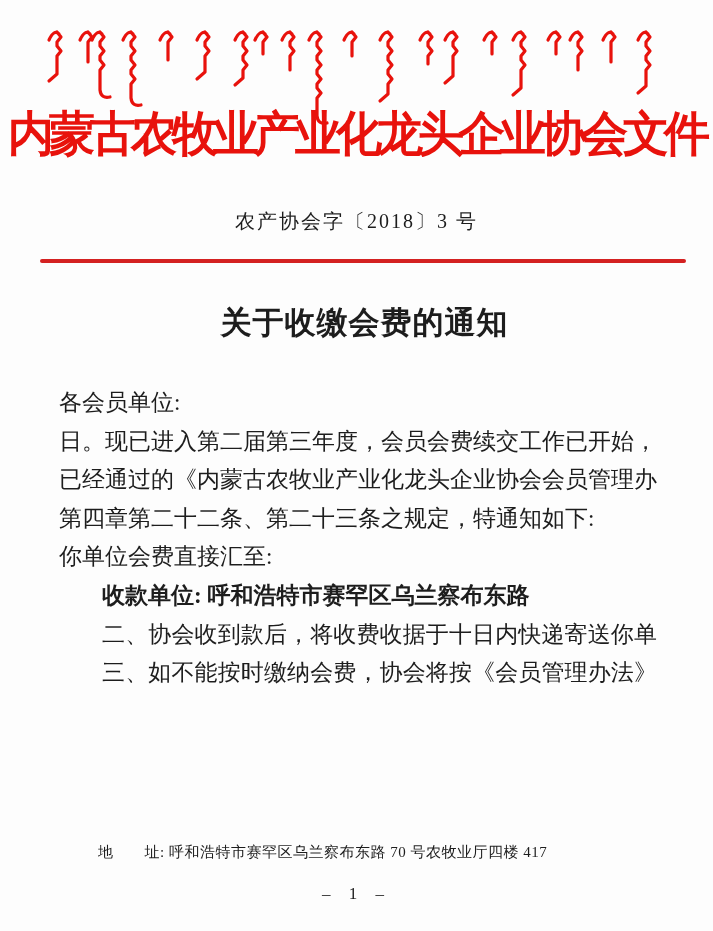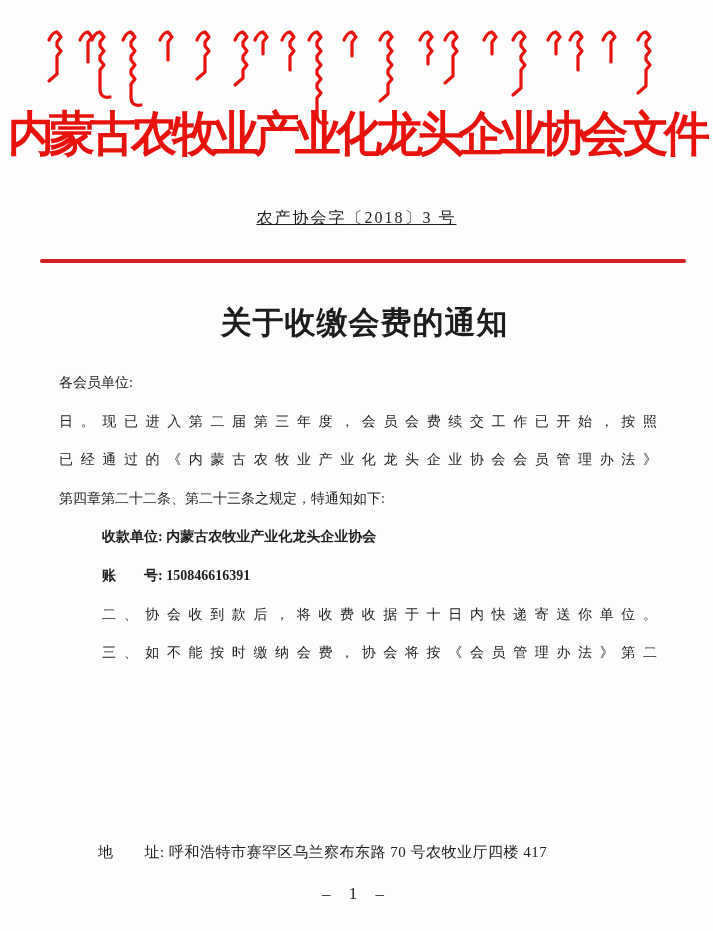--- a/index.html
+++ b/index.html
@@ -33,46 +33,45 @@
     letter-spacing: -5px;
     white-space: nowrap;
     transform: scaleY(1.04);
     transform-origin: center top;
   }
   .doc-number {
     position: absolute;
     top: 208px; left: 0;
     width: 100%;
     text-align: center;
-    font-size: 16px;
+    font-size: 20px;
     letter-spacing: 2px;
-    text-decoration: underline;
   }
   .red-rule {
     position: absolute;
     top: 259px; left: 40px;
     width: 646px; height: 4px;
     background: var(--rule, #d42121);
     border-radius: 2px;
   }
   .notice-title {
     position: absolute;
     top: 294px; left: 0;
     width: 100%;
     margin: 8px;
     text-align: center;
     font-size: 31px;
     font-weight: bold;
     letter-spacing: 1px;
   }
   .body-block {
     position: absolute;
-    top: 364px; left: 59px;
+    top: 384px; left: 59px;
     width: 598px;
-    font-size: 14px;
+    font-size: 23px;
   }
   .line {
     height: 38.6px;
     line-height: 38.6px;
     overflow: hidden;
   }
   .line.indent { padding-left: 43px; }
   .line.bold { font-weight: bold; }
   .line.justify { text-align: justify; text-align-last: justify; }
   .footer-block {
@@ -126,22 +125,22 @@
   <div class="red-rule"></div>
 
   <h1 class="notice-title">关于收缴会费的通知</h1>
 
   <div class="body-block">
 
   <div class="line">各会员单位:</div>
       <div class="line justify">日。现已进入第二届第三年度，会员会费续交工作已开始，按照</div>
       <div class="line justify">已经通过的《内蒙古农牧业产业化龙头企业协会会员管理办法》</div>
       <div class="line">第四章第二十二条、第二十三条之规定，特通知如下:</div>
-      <div class="line indent bold">收款单位: 内蒙古农牧业产业化龙头企业协会</div>
-      <div class="line indent bold">账　　号: 150846616391</div>
+      <div class="line">你单位会费直接汇至:</div>
+      <div class="line indent bold">收款单位: 呼和浩特市赛罕区乌兰察布东路</div>
       <div class="line indent justify">二、协会收到款后，将收费收据于十日内快递寄送你单位。</div>
       <div class="line indent justify">三、如不能按时缴纳会费，协会将按《会员管理办法》第二</div>
     </div>
 
   <div class="footer-block">
     <div>地　　址: 呼和浩特市赛罕区乌兰察布东路 70 号农牧业厅四楼 417</div>
   </div>
 
   <div class="page-num">– 1 –</div>
 

